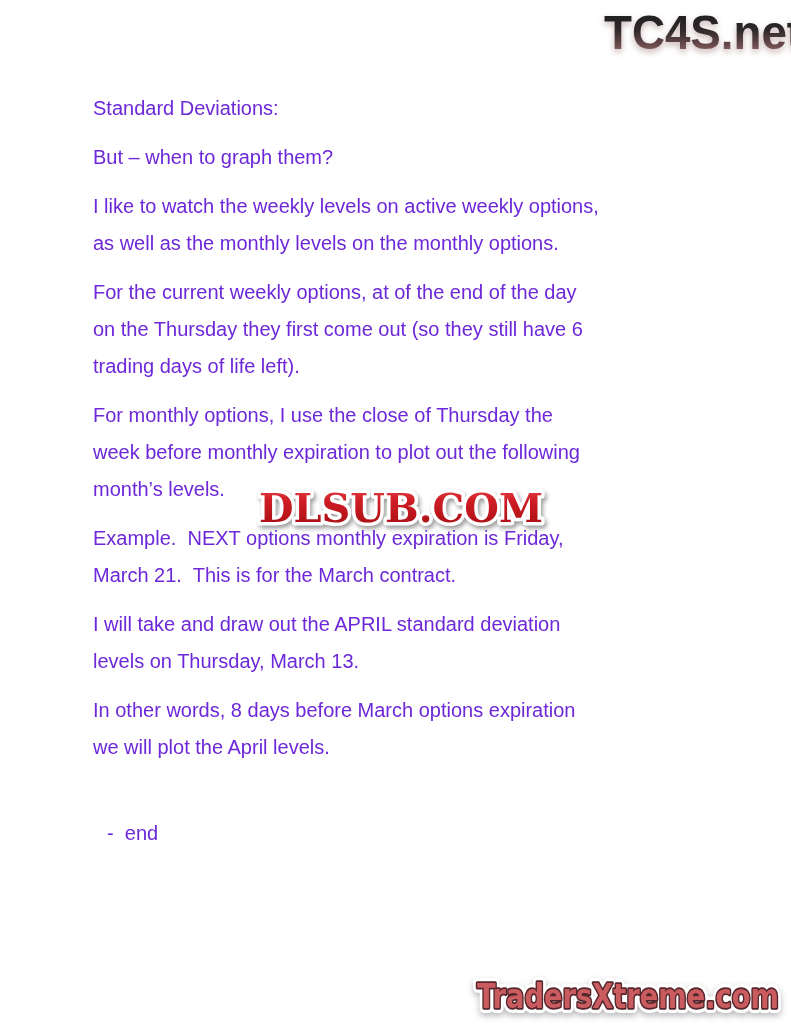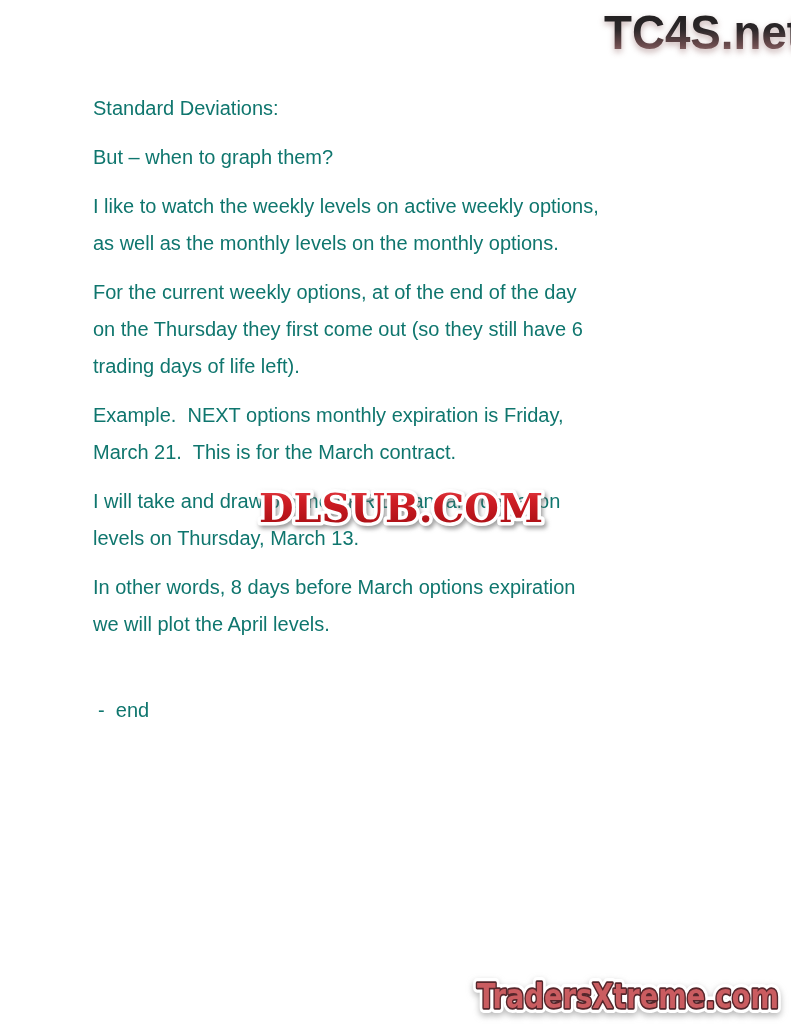--- a/index.html
+++ b/index.html
@@ -21,31 +21,32 @@
     top: 3px;
     left: 601px;
     filter: drop-shadow(0 3px 3px rgba(130, 85, 85, 0.45));
   }
   
   .content {
     position: absolute;
     left: 93px;
     top: 90px;
     width: 650px;
-    color: #0f766e;
+    color: #6d28d9;
   }
   .content p {
     margin: 0 0 12px 0;
     font-size: 20px;
     line-height: 37px;
     white-space: pre-wrap;
   }
   .content p.end-note {
     margin-top: 49px;
     padding-left: 5px;
+    margin-left: 9px;
   }
   
   .dlsub-wrap {
     position: absolute;
     left: 250px;
     top: 477px;
     filter: drop-shadow(2px 3px 2px rgba(95, 95, 95, 0.6));
     text-decoration: underline;
   }
   
@@ -76,20 +77,23 @@
   </div>
 
   <div class="content">
     <p>Standard Deviations:</p>
     <p>But – when to graph them?</p>
     <p>I like to watch the weekly levels on active weekly options,
 as well as the monthly levels on the monthly options.</p>
     <p>For the current weekly options, at of the end of the day
 on the Thursday they first come out (so they still have 6
 trading days of life left).</p>
+    <p>For monthly options, I use the close of Thursday the
+week before monthly expiration to plot out the following
+month’s levels.</p>
     <p>Example.  NEXT options monthly expiration is Friday,
 March 21.  This is for the March contract.</p>
     <p>I will take and draw out the APRIL standard deviation
 levels on Thursday, March 13.</p>
     <p>In other words, 8 days before March options expiration
 we will plot the April levels.</p>
     <p class="end-note">-  end</p>
   </div>
 
   <div class="dlsub-wrap">

